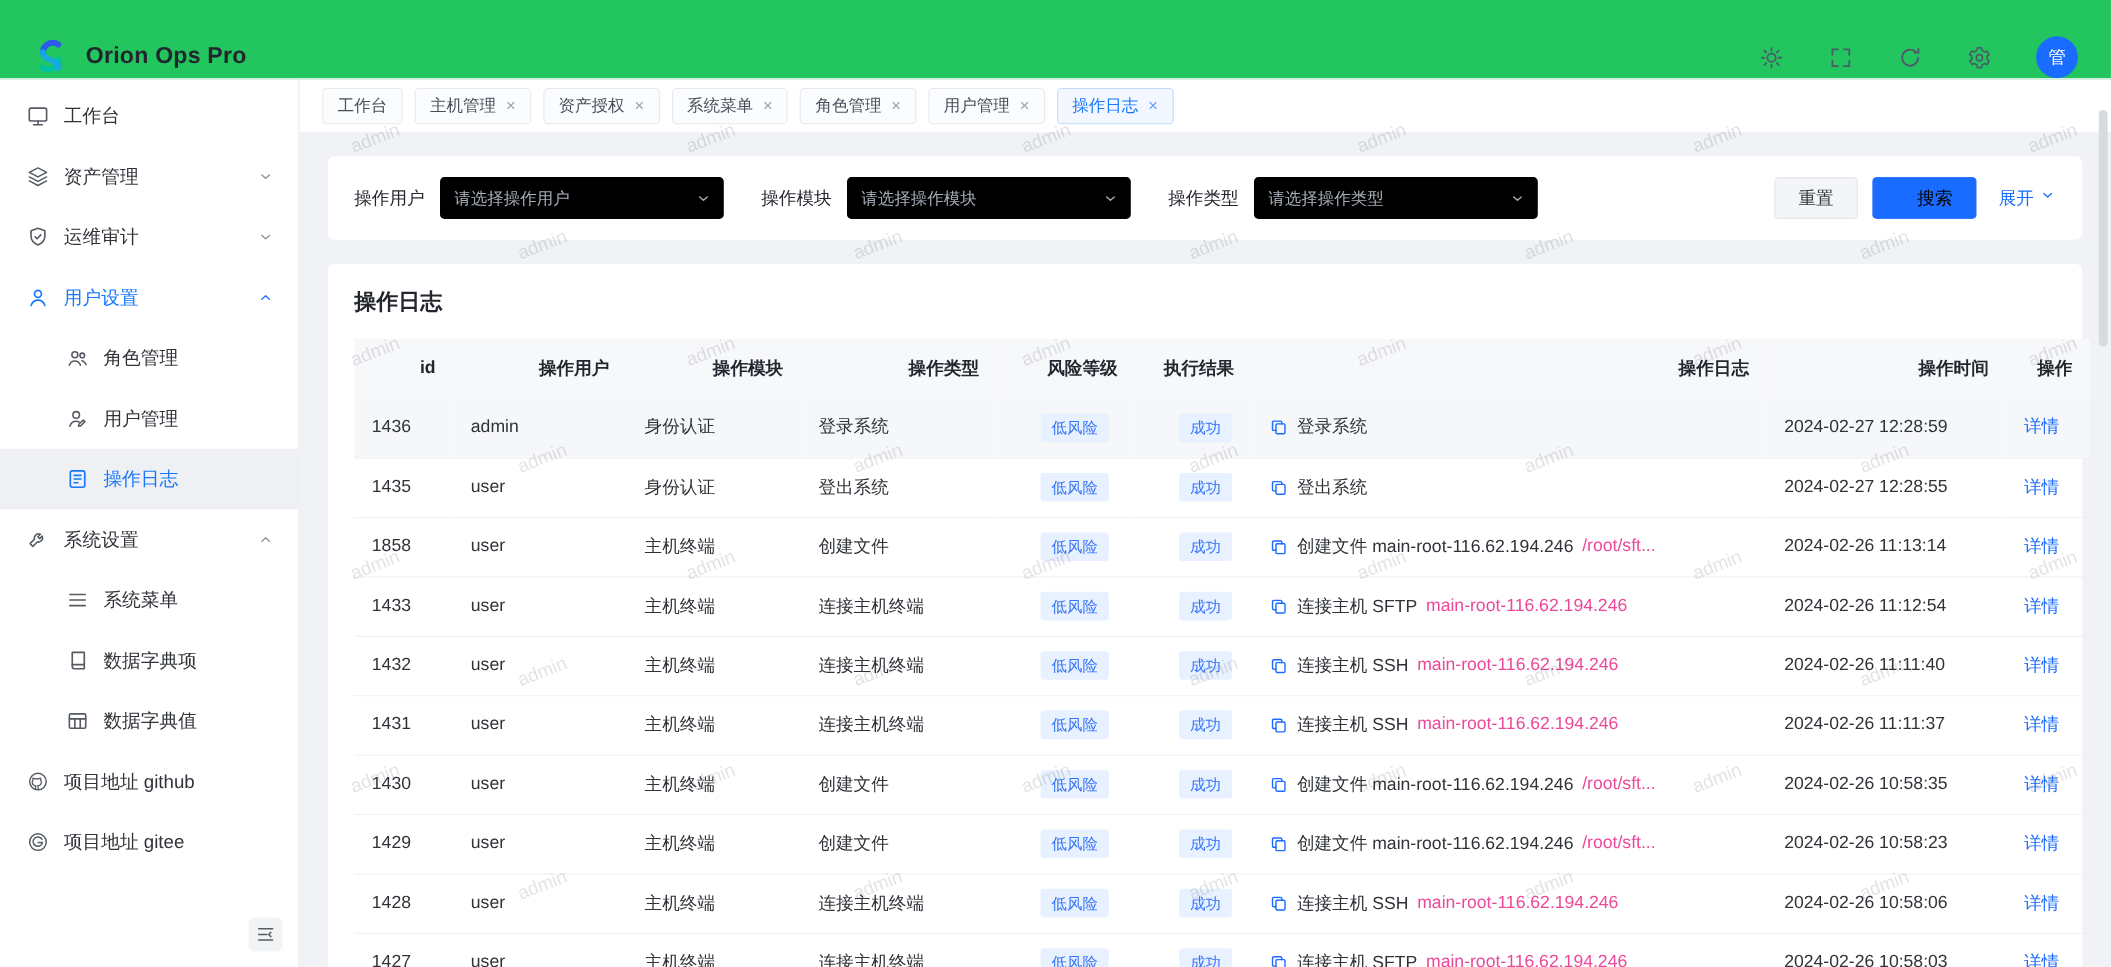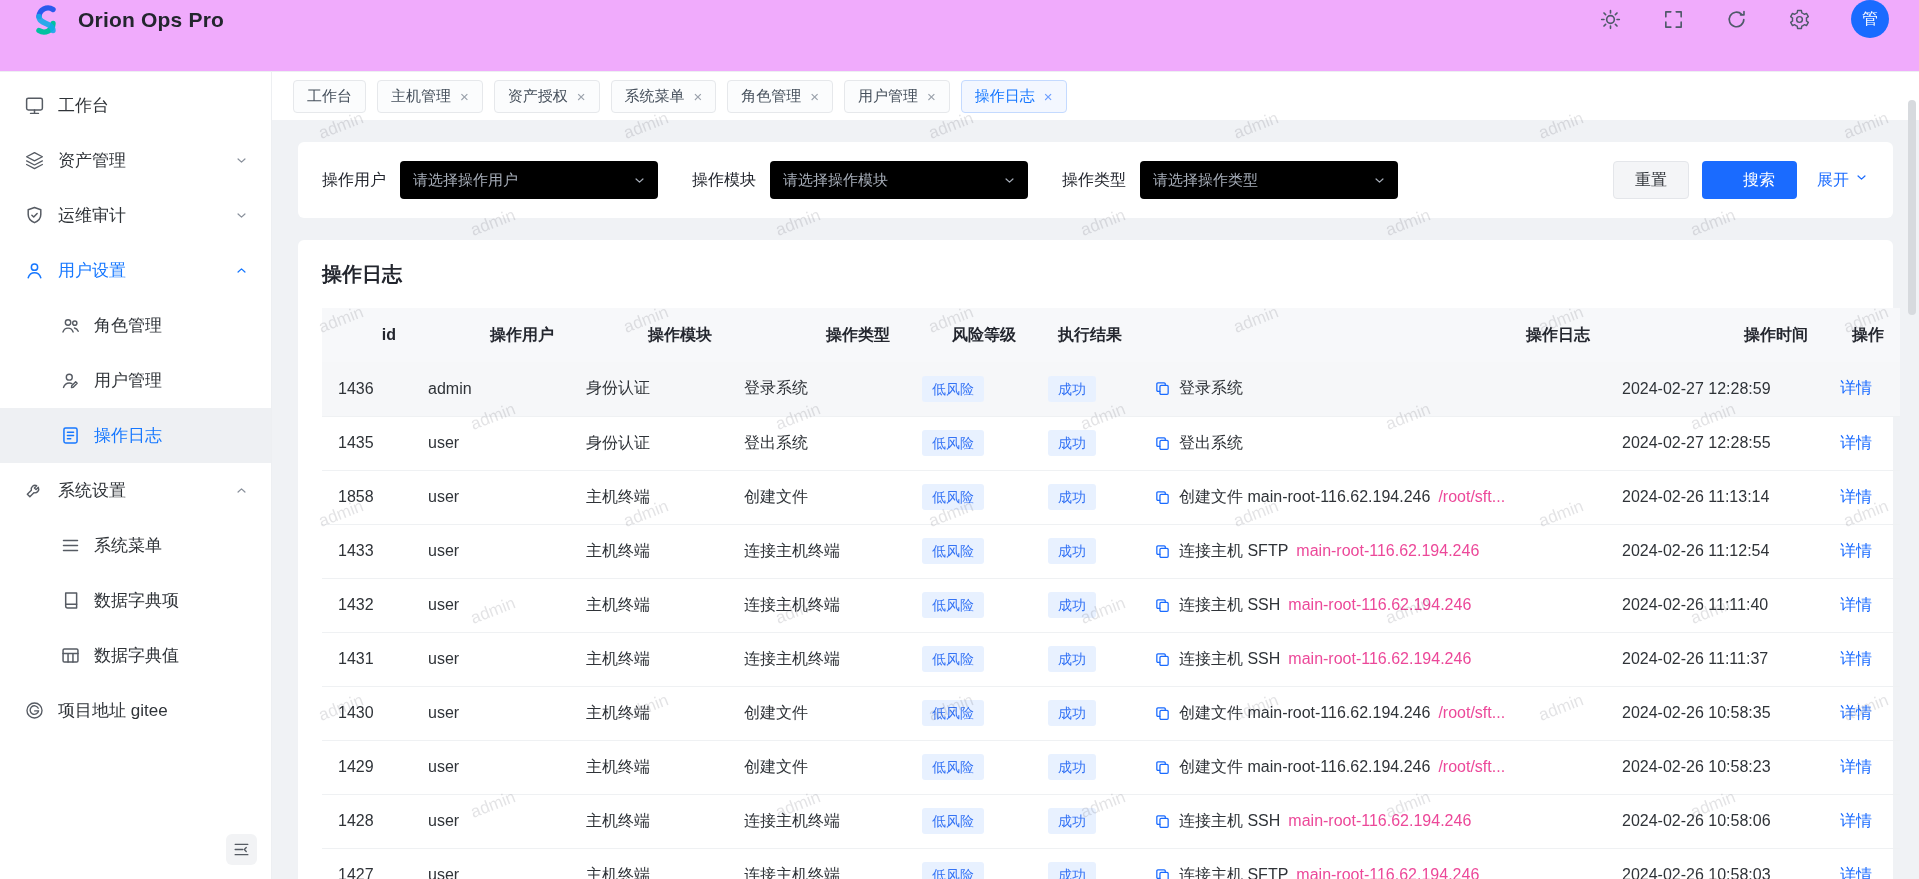--- a/index.html
+++ b/index.html
@@ -8,21 +8,21 @@
     overflow: hidden;
     background: #f0f2f5;
     font-family: "Liberation Sans", "DejaVu Sans", sans-serif;
     color: #2f3338;
     position: relative;
   }
 
   
   .header {
     position: fixed; top: 0; left: 0; right: 0; height: 72px;
-    background: #f0abfc; display: flex; align-items: flex-start;
+    background: #22c55e; display: flex; align-items: flex-end;
     padding: 0 30px 0 26px; border-bottom: 1px solid #edeff2; z-index: 20;
   }
   .logo { display: flex; align-items: center; gap: 12px; cursor: pointer; }
   .logo-icon { width: 40px; height: 40px; }
   .logo-text { font-size: 21px; font-weight: 700; color: #23262e; letter-spacing: .2px; }
   .header-actions { margin-left: auto; display: flex; align-items: center; gap: 40px; }
   .icon-btn { width: 23px; height: 23px; color: #4e5969; cursor: pointer; }
   .avatar {
     width: 38px; height: 38px; border-radius: 50%; background: #1a6bff; color: #fff;
     font-size: 16px; display: flex; align-items: center; justify-content: center; cursor: pointer;
@@ -75,40 +75,40 @@
     display: flex; align-items: center; padding: 0 11px 0 13px; cursor: pointer;
   }
   .select-placeholder { flex: 1; font-size: 15px; color: #a6adb8; white-space: nowrap; overflow: hidden; }
   .select-arrow { width: 15px; height: 15px; color: #a6adb8; flex: none; }
   .filter-actions { margin-left: auto; display: flex; align-items: center; gap: 13px; }
   .btn {
     height: 38px; padding: 0 21px; border-radius: 4px; font-size: 16px;
     border: 1px solid transparent; cursor: pointer; font-family: inherit;
   }
   .btn-default { background: #f4f5f7; border-color: #e4e6ea; color: #2f3338; }
-  .btn-primary { background: #1a6bff; color: #ffffff; padding-left: 40px; }
+  .btn-primary { background: #1a6bff; color: #000000; padding-left: 40px; }
   .expand-link { display: flex; align-items: flex-start; gap: 5px; color: #1a6bff; font-size: 16px; cursor: pointer; margin-left: 7px; }
   .expand-link .select-arrow { color: #1a6bff; }
 
   
   .table-card { background: #fff; border-radius: 6px; margin-top: 22px; padding: 21px 24px; }
   .table-title { font-size: 20px; font-weight: 700; color: #23262e; margin-bottom: 20px; }
   table { width: 100%; border-collapse: collapse; table-layout: fixed; font-size: 16px; }
   thead th {
     background: #f7f8fa; height: 54px; padding: 0 16px; text-align: right;
     font-weight: 600; color: #23262e; white-space: nowrap;
   }
   tbody td {
     height: 54px; padding: 0 16px; border-bottom: 1px solid #eff1f3;
     color: #2f3338; white-space: nowrap; overflow: hidden;
   }
   tr.highlight { background: #f6f7f9; }
   .badge {
     display: inline-block; padding: 4px 10px; border-radius: 3px;
-    background: #e8f1ff; color: #3473f5; font-size: 14px; line-height: 1.3;
+    background: #e8f1ff; color: #3473f5; font-size: 14px; line-height: 1.3; margin-left: 24px;
   }
   .log-cell { display: flex; align-items: center; gap: 8px; overflow: hidden; }
   .copy-icon { width: 17px; height: 17px; color: #1a6bff; flex: none; cursor: pointer; }
   .log-text { white-space: nowrap; }
   .log-link { color: #ec4899; text-decoration: none; white-space: nowrap; overflow: hidden; text-overflow: ellipsis; cursor: pointer; }
   .detail-link { color: #1a6bff; cursor: pointer; text-decoration: none; }
 
   
   .watermark-layer { position: fixed; inset: 0; pointer-events: none; z-index: 40; overflow: hidden; }
   .wm { position: absolute; font-size: 17px; color: rgba(60,60,70,.14); transform: rotate(-21deg); white-space: nowrap; }
@@ -274,20 +274,29 @@
         <span class="menu-label">数据字典项</span>
       </div>
       <div class="menu-sub-item">
         <span class="menu-icon">
           <svg viewBox="0 0 24 24" fill="none" stroke="currentColor" stroke-width="1.7" stroke-linecap="round" stroke-linejoin="round" style="width:100%;height:100%;display:block">
             <rect x="3.5" y="4.5" width="17" height="15" rx="1.5"></rect>
             <path d="M3.5 9.7h17M9.2 9.7v9.8M14.8 9.7v9.8"></path>
           </svg>
         </span>
         <span class="menu-label">数据字典值</span>
+      </div>
+      <div class="menu-item">
+        <span class="menu-icon">
+          <svg viewBox="0 0 24 24" fill="none" stroke="currentColor" stroke-width="1.5" stroke-linecap="round" stroke-linejoin="round" style="width:100%;height:100%;display:block">
+            <circle cx="12" cy="12" r="8.6"></circle>
+            <path d="M9.4 20v-2.1c0-.7.2-1.2.6-1.5-2.2-.3-3.9-1.2-3.9-3.8 0-.8.3-1.5.7-2-.1-.3-.3-1.1.1-2.1 0 0 .6-.2 2.1.8a7.6 7.6 0 0 1 3.6 0c1.5-1 2.1-.8 2.1-.8.4 1 .2 1.8.1 2.1.4.5.7 1.2.7 2 0 2.6-1.7 3.5-3.9 3.8.4.3.6.9.6 1.7V20" stroke-width="1.35"></path>
+          </svg>
+        </span>
+        <span class="menu-label">项目地址 github</span>
       </div>
       <div class="menu-item">
         <span class="menu-icon">
           <svg viewBox="0 0 24 24" fill="none" stroke="currentColor" stroke-width="1.55" stroke-linecap="round" stroke-linejoin="round" style="width:100%;height:100%;display:block">
             <circle cx="12" cy="12" r="8.6"></circle>
             <path d="M16.3 9.4a4.9 4.9 0 1 0 .4 3.1h-4.5"></path>
           </svg>
         </span>
         <span class="menu-label">项目地址 gitee</span>
       </div>

